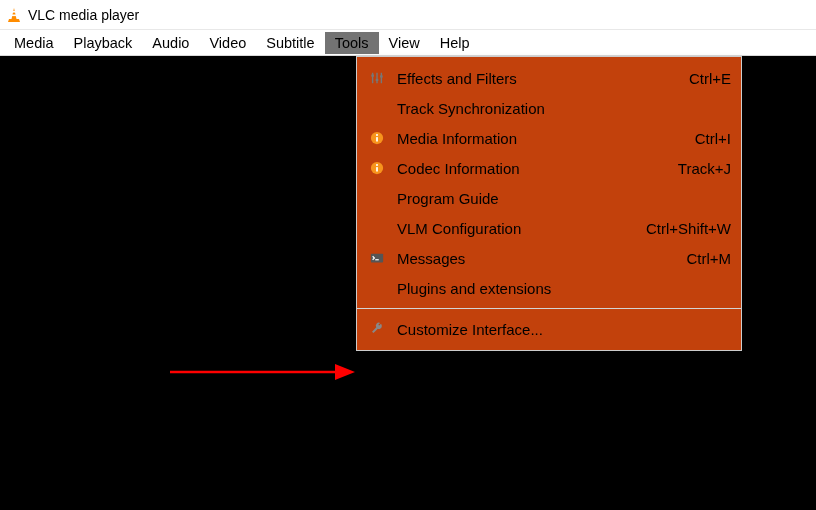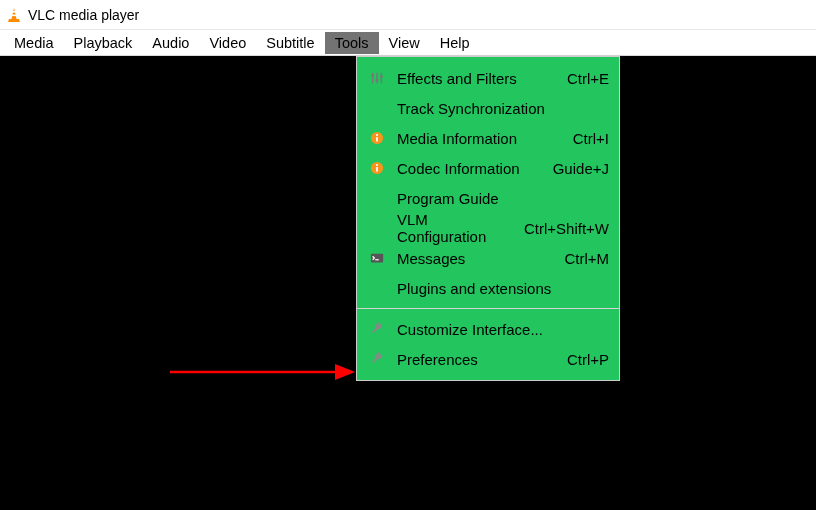--- a/index.html
+++ b/index.html
@@ -51,22 +51,22 @@
       position: absolute;
       left: 0; right: 0;
       top: 56px;
       bottom: 0;
       background: #000;
     }
     .dropdown {
       position: absolute;
       top: 56px;
       left: 356px;
-      width: 264px;
-      background: #22c55e;
+      width: 386px;
+      background: #c2410c;
       border: 1px solid #ccc;
       box-shadow: 2px 3px 6px rgba(0,0,0,0.25);
       padding: 6px 0;
     }
     .dropdown .row {
       display: flex;
       align-items: center;
       height: 30px;
       padding: 0 10px;
       color: #000;
@@ -158,21 +158,21 @@
   </div>
   <div class="row">
     <span class="icon">
       <svg viewBox="0 0 16 16" width="14" height="14">
           <circle cx="8" cy="8" r="7" fill="#f7941d"></circle>
           <rect x="7" y="7" width="2" height="5" fill="#fff"></rect>
           <circle cx="8" cy="4.5" r="1.2" fill="#fff"></circle>
         </svg>
     </span>
     <span class="label">Codec Information</span>
-    <span class="shortcut">Guide+J</span>
+    <span class="shortcut">Track+J</span>
   </div>
   <div class="row">
     <span class="icon"></span>
     <span class="label">Program Guide</span>
     <span class="shortcut"></span>
   </div>
   <div class="row">
     <span class="icon"></span>
     <span class="label">VLM Configuration</span>
     <span class="shortcut">Ctrl+Shift+W</span>
@@ -197,28 +197,19 @@
   <div class="sep"></div>
 
   <div class="row">
     <span class="icon">
       <svg viewBox="0 0 16 16" width="14" height="14">
           <path d="M13.5 4.5a3.5 3.5 0 0 1-4.6 3.3L4 12.7l-1.7-1.7 4.9-4.9A3.5 3.5 0 0 1 11.5 1l-2 2 1 1 2-2c.6.6 1 1.5 1 2.5z" fill="#888"></path>
         </svg>
     </span>
     <span class="label">Customize Interface...</span>
     <span class="shortcut"></span>
-  </div>
-  <div class="row">
-    <span class="icon">
-      <svg viewBox="0 0 16 16" width="14" height="14">
-          <path d="M13.5 4.5a3.5 3.5 0 0 1-4.6 3.3L4 12.7l-1.7-1.7 4.9-4.9A3.5 3.5 0 0 1 11.5 1l-2 2 1 1 2-2c.6.6 1 1.5 1 2.5z" fill="#888"></path>
-        </svg>
-    </span>
-    <span class="label">Preferences</span>
-    <span class="shortcut">Ctrl+P</span>
   </div>
 </div>
 
 <svg class="arrow-annot" viewBox="0 0 185 30">
   <line x1="0" y1="15" x2="165" y2="15" stroke="#ff0000" stroke-width="2.5"></line>
   <polygon points="165,7 185,15 165,23" fill="#ff0000"></polygon>
 </svg>
 
 </body></html>

